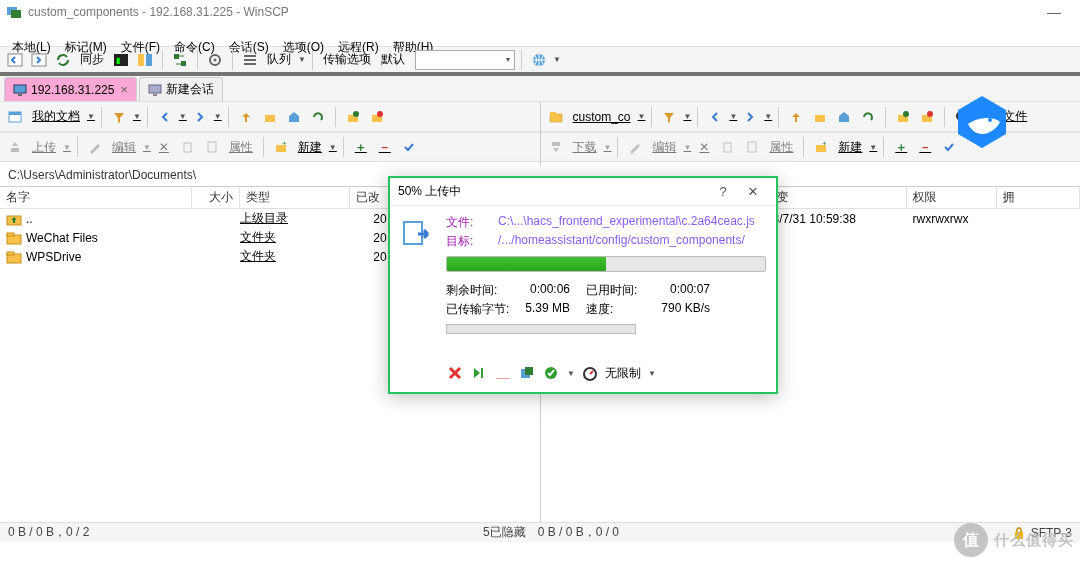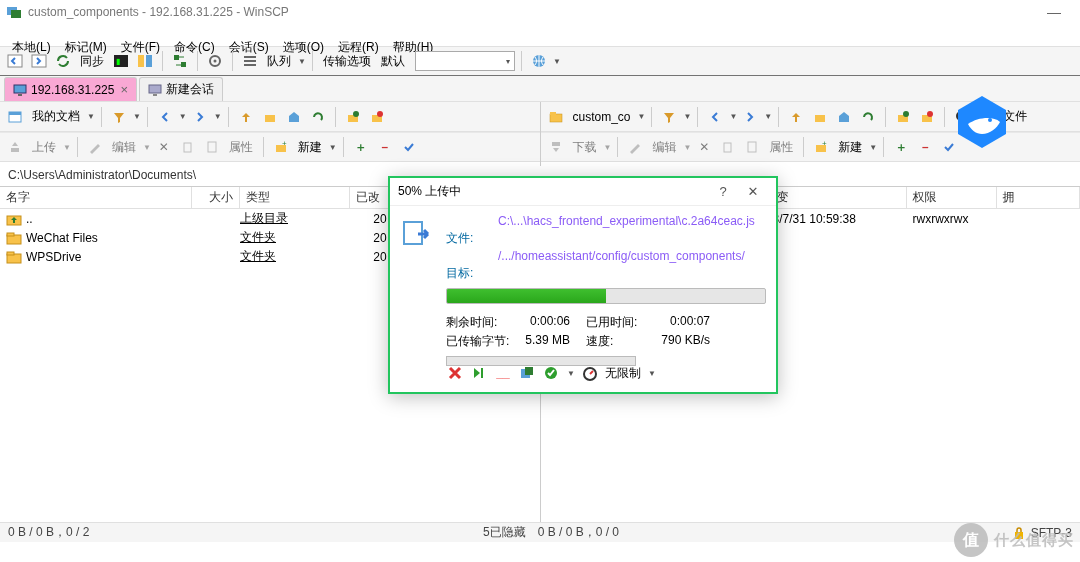--- a/index.html
+++ b/index.html
@@ -6,36 +6,36 @@
   body { font-family: "Microsoft YaHei", "Segoe UI", Tahoma, sans-serif; font-size: 12px; background: #fff; width: 1080px; height: 562px; overflow: hidden; position: relative; }
 
   .titlebar { height: 24px; background: #fff; display: flex; align-items: center; padding: 0 6px; color: #777; }
   .titlebar .app-icon { width: 16px; height: 16px; margin-right: 6px; }
   .titlebar .title { flex: 1; }
   .wcbtn { width: 40px; text-align: center; color: #666; font-size: 14px; cursor: pointer; }
 
   .menubar { height: 22px; background: #fff; display: flex; align-items: center; padding: 0 8px; gap: 6px; }
   .menubar span { padding: 2px 4px; cursor: pointer; margin-top: 24px; }
 
-  .toolbar { height: 30px; background: #f5f5f5; border-top: 1px solid #e0e0e0; border-bottom: 1px solid #737373; display: flex; align-items: center; padding: 0 4px; gap: 2px; }
+  .toolbar { height: 30px; background: #f5f5f5; border-top: 1px solid #e0e0e0; border-bottom: 4px solid #737373; display: flex; align-items: center; padding: 0 4px; gap: 2px; }
   .tbtn { width: 22px; height: 22px; display: flex; align-items: center; justify-content: center; cursor: pointer; border-radius: 2px; }
   .sep { width: 1px; height: 20px; background: #ccc; margin: 0 4px; }
   .drop { font-size: 8px; color: #555; margin-left: 1px; cursor: pointer; }
   .txt { padding: 0 4px; }
   .combo { height: 20px; width: 100px; border: 1px solid #aaa; background: #fff; margin-left: 4px; display: flex; align-items: center; padding: 0 4px; font-size: 11px; justify-content: space-between; }
   .combo .ca { font-size: 8px; color: #555; }
 
   .tabs { height: 26px; background: #f5f5f5; border-bottom: 1px solid #e0e0e0; display: flex; align-items: flex-end; padding: 0 4px; }
   .tab { height: 24px; display: flex; align-items: center; padding: 0 8px; border: 1px solid #ccc; border-bottom: none; background: #f9a8d4; margin-right: 2px; border-radius: 3px 3px 0 0; gap: 4px; position: relative; }
   .tab.newsess { background: #f0f0f0; }
   .tab .close { color: #666; font-size: 13px; cursor: pointer; margin-left: 2px; }
 
   .panels { display: flex; height: 64px; }
   .panel { flex: 1; display: flex; flex-direction: column; }
-  .panel-nav, .panel-tools { height: 30px; background: #f5f5f5; border-bottom: 1px solid #e0e0e0; display: flex; align-items: center; padding: 0 4px; gap: 2px; }
+  .panel-nav, .panel-tools { height: 30px; background: #f5f5f5; border-bottom: 1px solid #e0e0e0; display: flex; align-items: center; padding: 0 4px; gap: 2px; text-decoration: underline; }
   .panel-tools { border-top: 1px solid #e8e8e8; }
   .disabled { opacity: 0.5; }
   .locbar { height: 20px; padding: 2px 8px; background: #fff; font-size: 12px; color: #333; }
   .locbar2 { flex: 1; background: #203040; color: #fff; height: 20px; padding: 2px 8px; }
   .locsplit { display: flex; }
 
   .filearea { display: flex; height: 346px; border-top: 1px solid #ccc; }
   .fpanel { flex: 1; display: flex; flex-direction: column; border-right: 1px solid #ccc; }
   .fpanel:last-child { border-right: none; }
   .fhead { height: 22px; background: #fff; border-bottom: 1px solid #e0e0e0; display: flex; align-items: center; font-size: 12px; color: #333; }
@@ -58,21 +58,21 @@
 
   .bird { position: absolute; right: 70px; top: 94px; width: 56px; height: 56px; }
 
   .dialog { position: absolute; left: 388px; top: 176px; width: 390px; height: 218px; background: #fff; border: 2px solid #22c55e; box-shadow: 0 3px 18px rgba(0,0,0,0.25); }
   .dlg-title { height: 28px; display: flex; align-items: center; padding: 0 8px; font-size: 12px; border-bottom: 1px solid #eee; }
   .dlg-title .t { flex: 1; }
   .dlg-title .xb { width: 30px; text-align: center; color: #555; font-size: 13px; cursor: pointer; }
   .dlg-body { padding: 8px 10px 8px 56px; position: relative; font-size: 12px; }
   .dlg-icon { position: absolute; left: 10px; top: 10px; width: 36px; height: 36px; }
   .dlg-row { display: flex; margin-bottom: 2px; }
-  .dlg-row .lab { width: 52px; color: #0369a1; margin-top: 16px; }
+  .dlg-row .lab { width: 52px; color: #a21caf; }
   .dlg-row .val { flex: 1; color: #8b5cf6; }
   .progress { height: 16px; background: #e6e6e6; border: 1px solid #bbb; border-radius: 2px; margin: 6px 0 10px 0; overflow: hidden; }
   .progress .bar { height: 100%; background: linear-gradient(#3fbf2f,#2aa71b); }
   .stats { display: grid; grid-template-columns: 70px 70px 70px 70px; row-gap: 2px; font-size: 12px; }
   .stats .r { text-align: right; padding-right: 16px; }
   .miniprog { height: 10px; background: #e6e6e6; border: 1px solid #bbb; margin-top: 6px; width: 190px; }
   .dlg-tools { position: absolute; left: 56px; bottom: 10px; display: flex; align-items: center; gap: 6px; }
   .dlg-tools .ic { width: 18px; height: 18px; display: flex; align-items: center; justify-content: center; cursor: pointer; }
   .dlg-tools .ic svg { width: 16px; height: 16px; }
 

